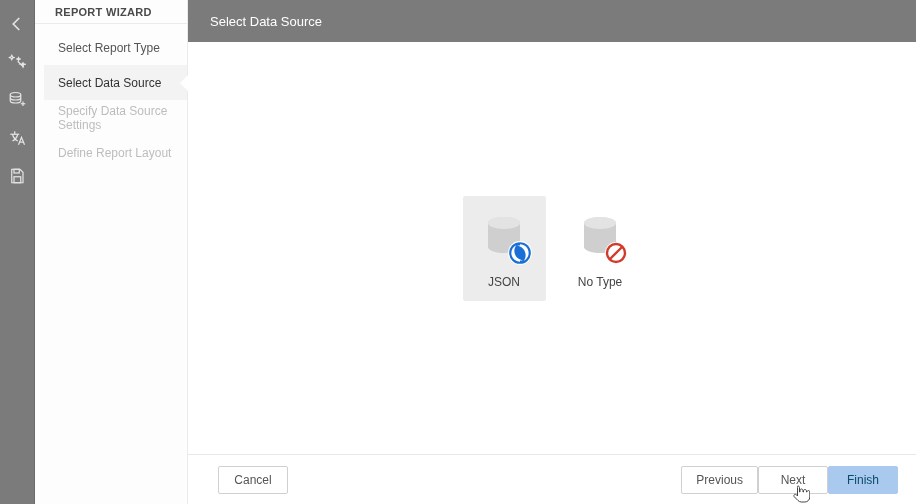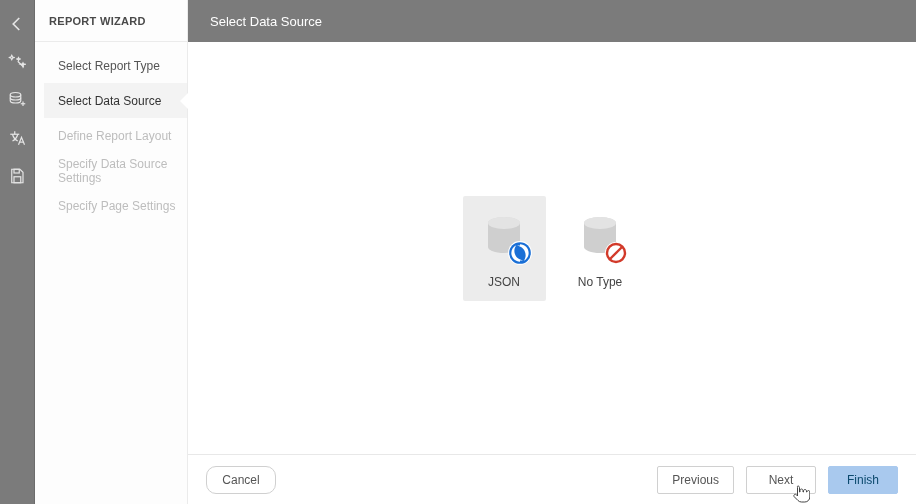--- a/index.html
+++ b/index.html
@@ -39,24 +39,24 @@
       justify-content: center;
     }
     .wizard-nav {
       width: 153px;
       background: #fdfdfd;
       border-right: 1px solid #ebebeb;
       display: flex;
       flex-direction: column;
     }
     .wizard-nav-header {
-      height: 42px;
-      display: flex;
-      align-items: center;
-      padding-left: 14px;
+      height: 24px;
+      display: flex;
+      align-items: center;
+      padding-left: 20px;
       font-size: 11px;
       font-weight: 600;
       color: #4a4a4a;
       letter-spacing: 0.3px;
       border-bottom: 1px solid #ebebeb;
     }
     .wizard-steps {
       padding-top: 6px;
     }
     .wizard-step {
@@ -148,26 +148,25 @@
     }
     .btn {
       height: 28px;
       min-width: 70px;
       border: 1px solid #d0d0d0;
       background: #fff;
       border-radius: 2px;
       font-size: 12px;
       color: #555;
       padding: 0 14px;
+      margin-left: 0;
+      cursor: pointer;
+    }
+    .btn.cancel {
       margin-left: 12px;
-      cursor: pointer;
-    }
-    .btn.cancel {
-      margin-left: 0;
-      border-radius: 10px;
     }
     .btn.primary {
       min-width: 70px;
       background: #a9c9ee;
       border-color: #a9c9ee;
       color: #0c4a6e;
     }
     .cursor-hand {
       position: absolute;
       left: 604px;
@@ -224,27 +223,24 @@
   <div class="wizard-nav">
     <div class="wizard-nav-header">REPORT WIZARD</div>
     <div class="wizard-steps">
       <div class="wizard-step">
         <span>Select Report Type</span>
       </div>
       <div class="wizard-step active">
         <span>Select Data Source</span>
       </div>
       <div class="wizard-step disabled">
+        <span>Specify Data Source Settings</span>
+      </div>
+      <div class="wizard-step disabled">
         <span>Define Report Layout</span>
-      </div>
-      <div class="wizard-step disabled">
-        <span>Specify Data Source Settings</span>
-      </div>
-      <div class="wizard-step disabled">
-        <span>Specify Page Settings</span>
       </div>
     </div>
   </div>
 
   <div class="main">
     <div class="main-header">
       <span>Select Data Source</span>
     </div>
 
     <div class="main-body">

